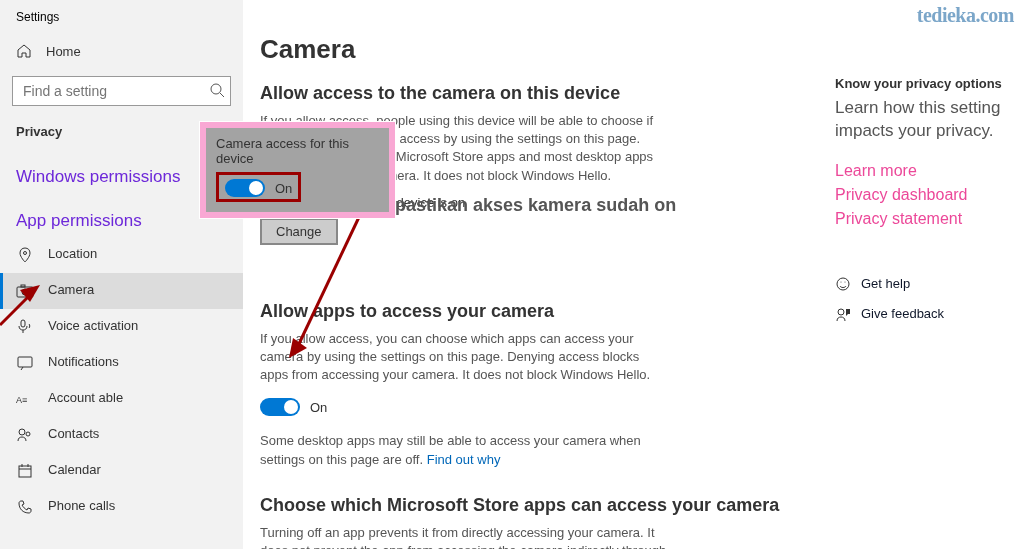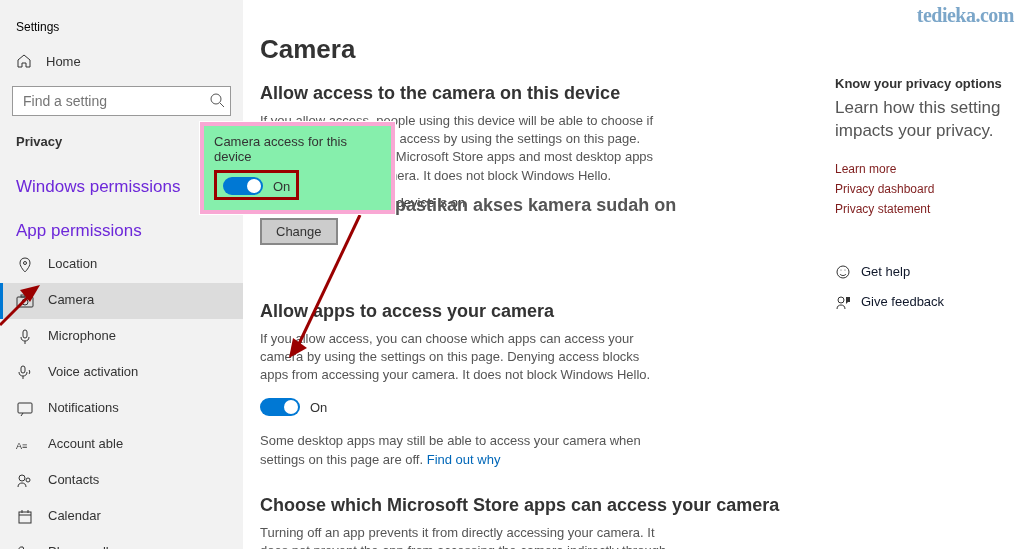--- a/index.html
+++ b/index.html
@@ -1,18 +1,18 @@
 <!DOCTYPE html>
 <html><head>
   <meta charset="utf-8">
   <style>
     * { margin: 0; padding: 0; box-sizing: border-box; font-family: "Segoe UI", Arial, sans-serif; }
     body { background: #fff; width: 1024px; height: 549px; overflow: hidden; position: relative; font-size: 13px; color: #333; }
 
-    .sidebar { position: absolute; top: 0; left: 0; width: 243px; height: 549px; background: #f2f2f2; border-right: 0; padding-top: 16px; }
+    .sidebar { position: absolute; top: 0; left: 0; width: 243px; height: 549px; background: #f2f2f2; border-right: 0; padding-top: 6px; }
     .sidebar .settings-title { font-size: 12px; padding: 4px 16px 10px 16px; color: #000; }
     .sidebar .back-home { display: flex; align-items: center; padding: 9px 16px; cursor: pointer; }
     .sidebar .back-home .icon { width: 16px; height: 16px; margin-right: 14px; display:flex; align-items:center; justify-content:center; }
     .sidebar .search { margin: 8px 12px; }
     .sidebar .search-box { position: relative; }
     .sidebar .search-box input { width: 100%; height: 30px; border: 1px solid #999; background: #fff; padding: 0 28px 0 10px; font-size: 14px; }
     .sidebar .search-box .search-icon { position: absolute; right: 6px; top: 6px; width: 16px; height: 16px; color: #555; }
     .sidebar .section-title { padding: 10px 16px; font-size: 13px; font-weight: 600; }
     .sidebar .section-label { padding: 18px 16px 6px 16px; font-size: 17px; color: #6d28d9; }
     .sidebar .nav-item { display: flex; padding: 9px 16px; cursor: pointer; }
@@ -28,28 +28,28 @@
     .content .toggle-row { display: flex; align-items: center; margin: 14px 0 16px 0; }
     .content .toggle { width: 40px; height: 18px; background: #0078d4; border-radius: 10px; position: relative; cursor: pointer; }
     .content .toggle::after { content:''; position:absolute; right:2px; top:2px; width:14px; height:14px; background:#fff; border-radius:50%; }
     .content .toggle-label { margin-left: 10px; font-size: 13px; }
     .content .link { color: #0067b8; cursor: pointer; }
     .section-block { margin-bottom: 26px; }
 
     .right-panel { position: absolute; right: 9px; top: 76px; width: 180px; }
     .right-panel h3 { font-size: 13px; font-weight: 600; margin-bottom: 6px; }
     .right-panel p { font-size: 17px; color: #555; line-height: 1.35; margin-bottom: 19px; }
-    .right-panel .link { display: block; color: #7f1d1d; font-size: 12px; margin-bottom: 6px; cursor: pointer; }
+    .right-panel .link { display: block; color: #ec4899; font-size: 16px; margin-bottom: 6px; cursor: pointer; }
     .right-panel .help-item { display: flex; align-items: center; margin-bottom: 10px; font-size: 13px; color: #0f172a; cursor: pointer; margin-top: 14px; }
     .right-panel .help-item .icon { width: 16px; height: 16px; margin-right: 10px; color:#333; }
 
     .watermark { position: absolute; top: 4px; right: 10px; font-size: 20px; color: #7ba6c9; font-weight:bold; font-family: Georgia, serif; letter-spacing: -0.5px; text-shadow: 0 1px 0 #fff; }
 
     
-    .callout { position: absolute; left: 200px; top: 122px; width: 195px; border: 4px solid #f9a8d4; background: #86efac; padding: 8px 10px 10px 10px; box-shadow: 0 0 0 1px #fff; z-index: 20; }
+    .callout { position: absolute; left: 200px; top: 122px; width: 195px; border: 6px solid #f9a8d4; background: #a3a3a3; padding: 8px 10px 10px 10px; box-shadow: 0 0 0 1px #fff; z-index: 20; }
     .callout .callout-title { font-size: 13px; margin-bottom: 6px; }
     .callout .toggle-box { border: 3px solid #9a0000; padding: 4px 6px 2px 6px; width: fit-content; display:flex; align-items:center; }
     .callout .toggle-blue { width: 40px; height: 18px; background: #0078d4; border-radius: 10px; position: relative; margin-right: 10px; }
     .callout .toggle-blue::after { content:''; position:absolute; right:2px; top:2px; width:14px; height:14px; background:#fff; border-radius:50%; }
 
     .annotation { position: absolute; left: 395px; top: 195px; font: bold 18px Arial; color: #555; z-index: 21; }
     .arrow { position: absolute; z-index: 19; }
     svg { display:block; }
   </style>
 </head>
@@ -94,30 +94,20 @@
   </div>
   <div class="nav-item active">
     <span class="icon">
         <svg width="18" height="14" viewBox="0 0 18 14">
           <rect x="1" y="3" width="16" height="10" rx="1" fill="none" stroke="#333"></rect>
           <circle cx="9" cy="8" r="3" fill="none" stroke="#333"></circle>
           <rect x="5" y="1" width="4" height="2" fill="none" stroke="#333"></rect>
         </svg>
       </span>
     <span>Camera</span>
-  </div>
-  <div class="nav-item">
-    <span class="icon">
-        <svg width="14" height="16" viewBox="0 0 14 16">
-          <rect x="5" y="1" width="4" height="8" rx="2" fill="none" stroke="#333"></rect>
-          <path d="M3 8 C3 11 5 12 7 12 C9 12 11 11 11 8" fill="none" stroke="#333"></path>
-          <line x1="7" y1="12" x2="7" y2="15" stroke="#333"></line>
-        </svg>
-      </span>
-    <span>Microphone</span>
   </div>
   <div class="nav-item">
     <span class="icon">
         <svg width="16" height="16" viewBox="0 0 16 16">
           <rect x="4" y="1" width="4" height="7" rx="2" fill="none" stroke="#333"></rect>
           <path d="M2 7 C2 10 4 11 6 11 C8 11 10 10 10 7" fill="none" stroke="#333"></path>
           <line x1="6" y1="11" x2="6" y2="14" stroke="#333"></line>
           <path d="M12 5 C13 6 13 8 12 9" fill="none" stroke="#333"></path>
         </svg>
       </span>

